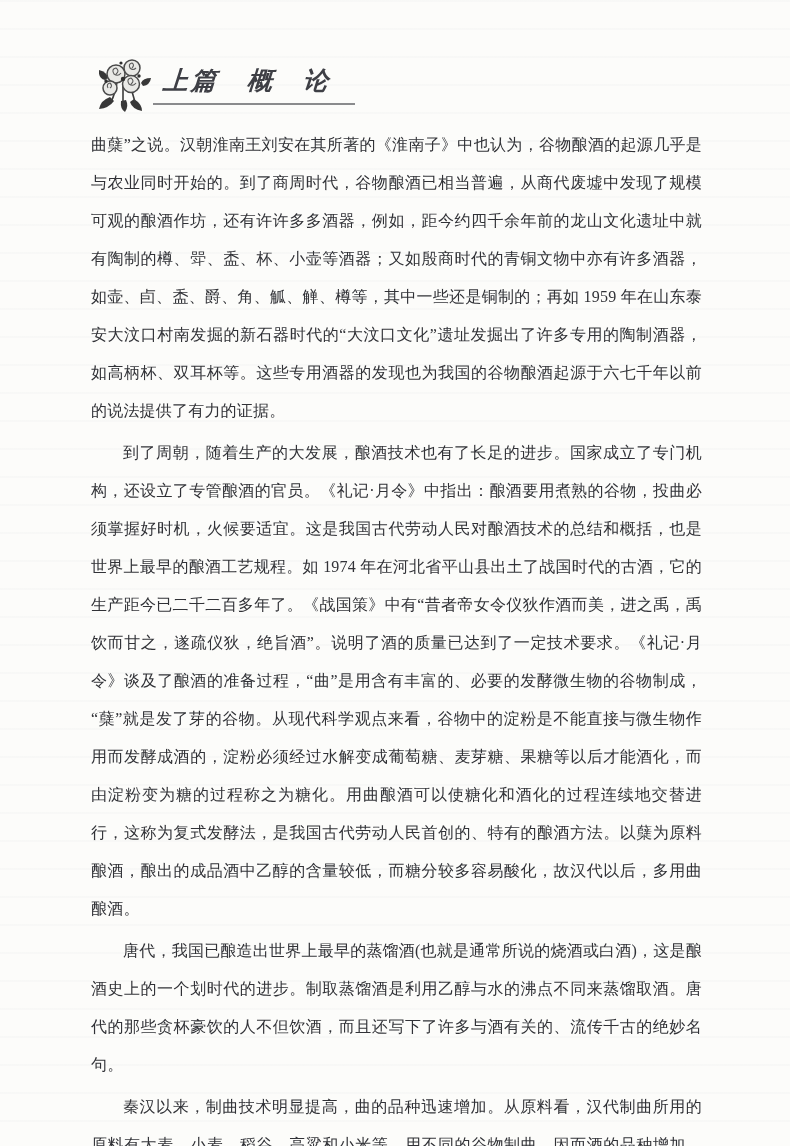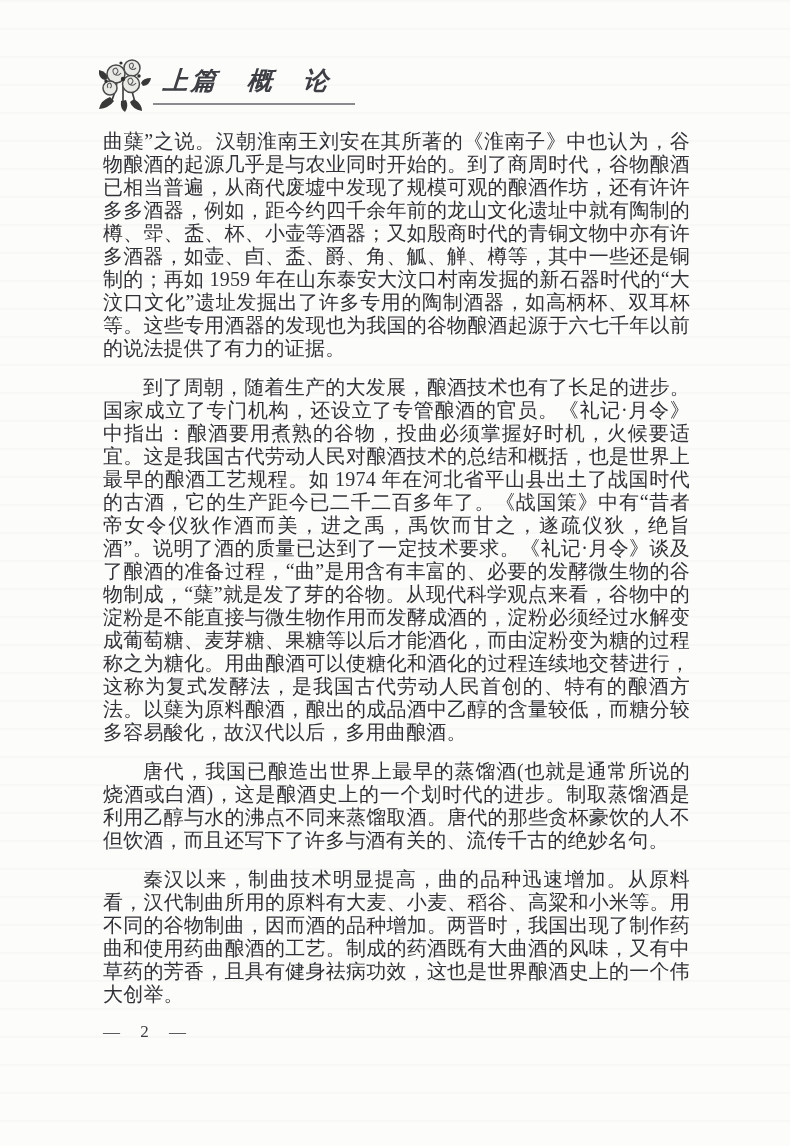--- a/index.html
+++ b/index.html
@@ -51,24 +51,24 @@
     letter-spacing: 3px;
     color: #3e3f45;
     white-space: nowrap;
     transform: skewX(-4deg);
   }
   
   .body-text {
     margin-top: 12px;
   }
   .para {
-    margin: 16px;
+    margin: 4px;
     font-family: "Liberation Serif", serif;
-    font-size: 20px;
-    line-height: 23px;
+    font-size: 16px;
+    line-height: 38px;
     text-align: justify;
     text-justify: inter-ideograph;
     letter-spacing: 0.2px;
     color: #313237;
   }
   .para.indent { text-indent: 2em; }
   
   .page-footer {
     margin-top: 7px;
     padding-left: 16px;

